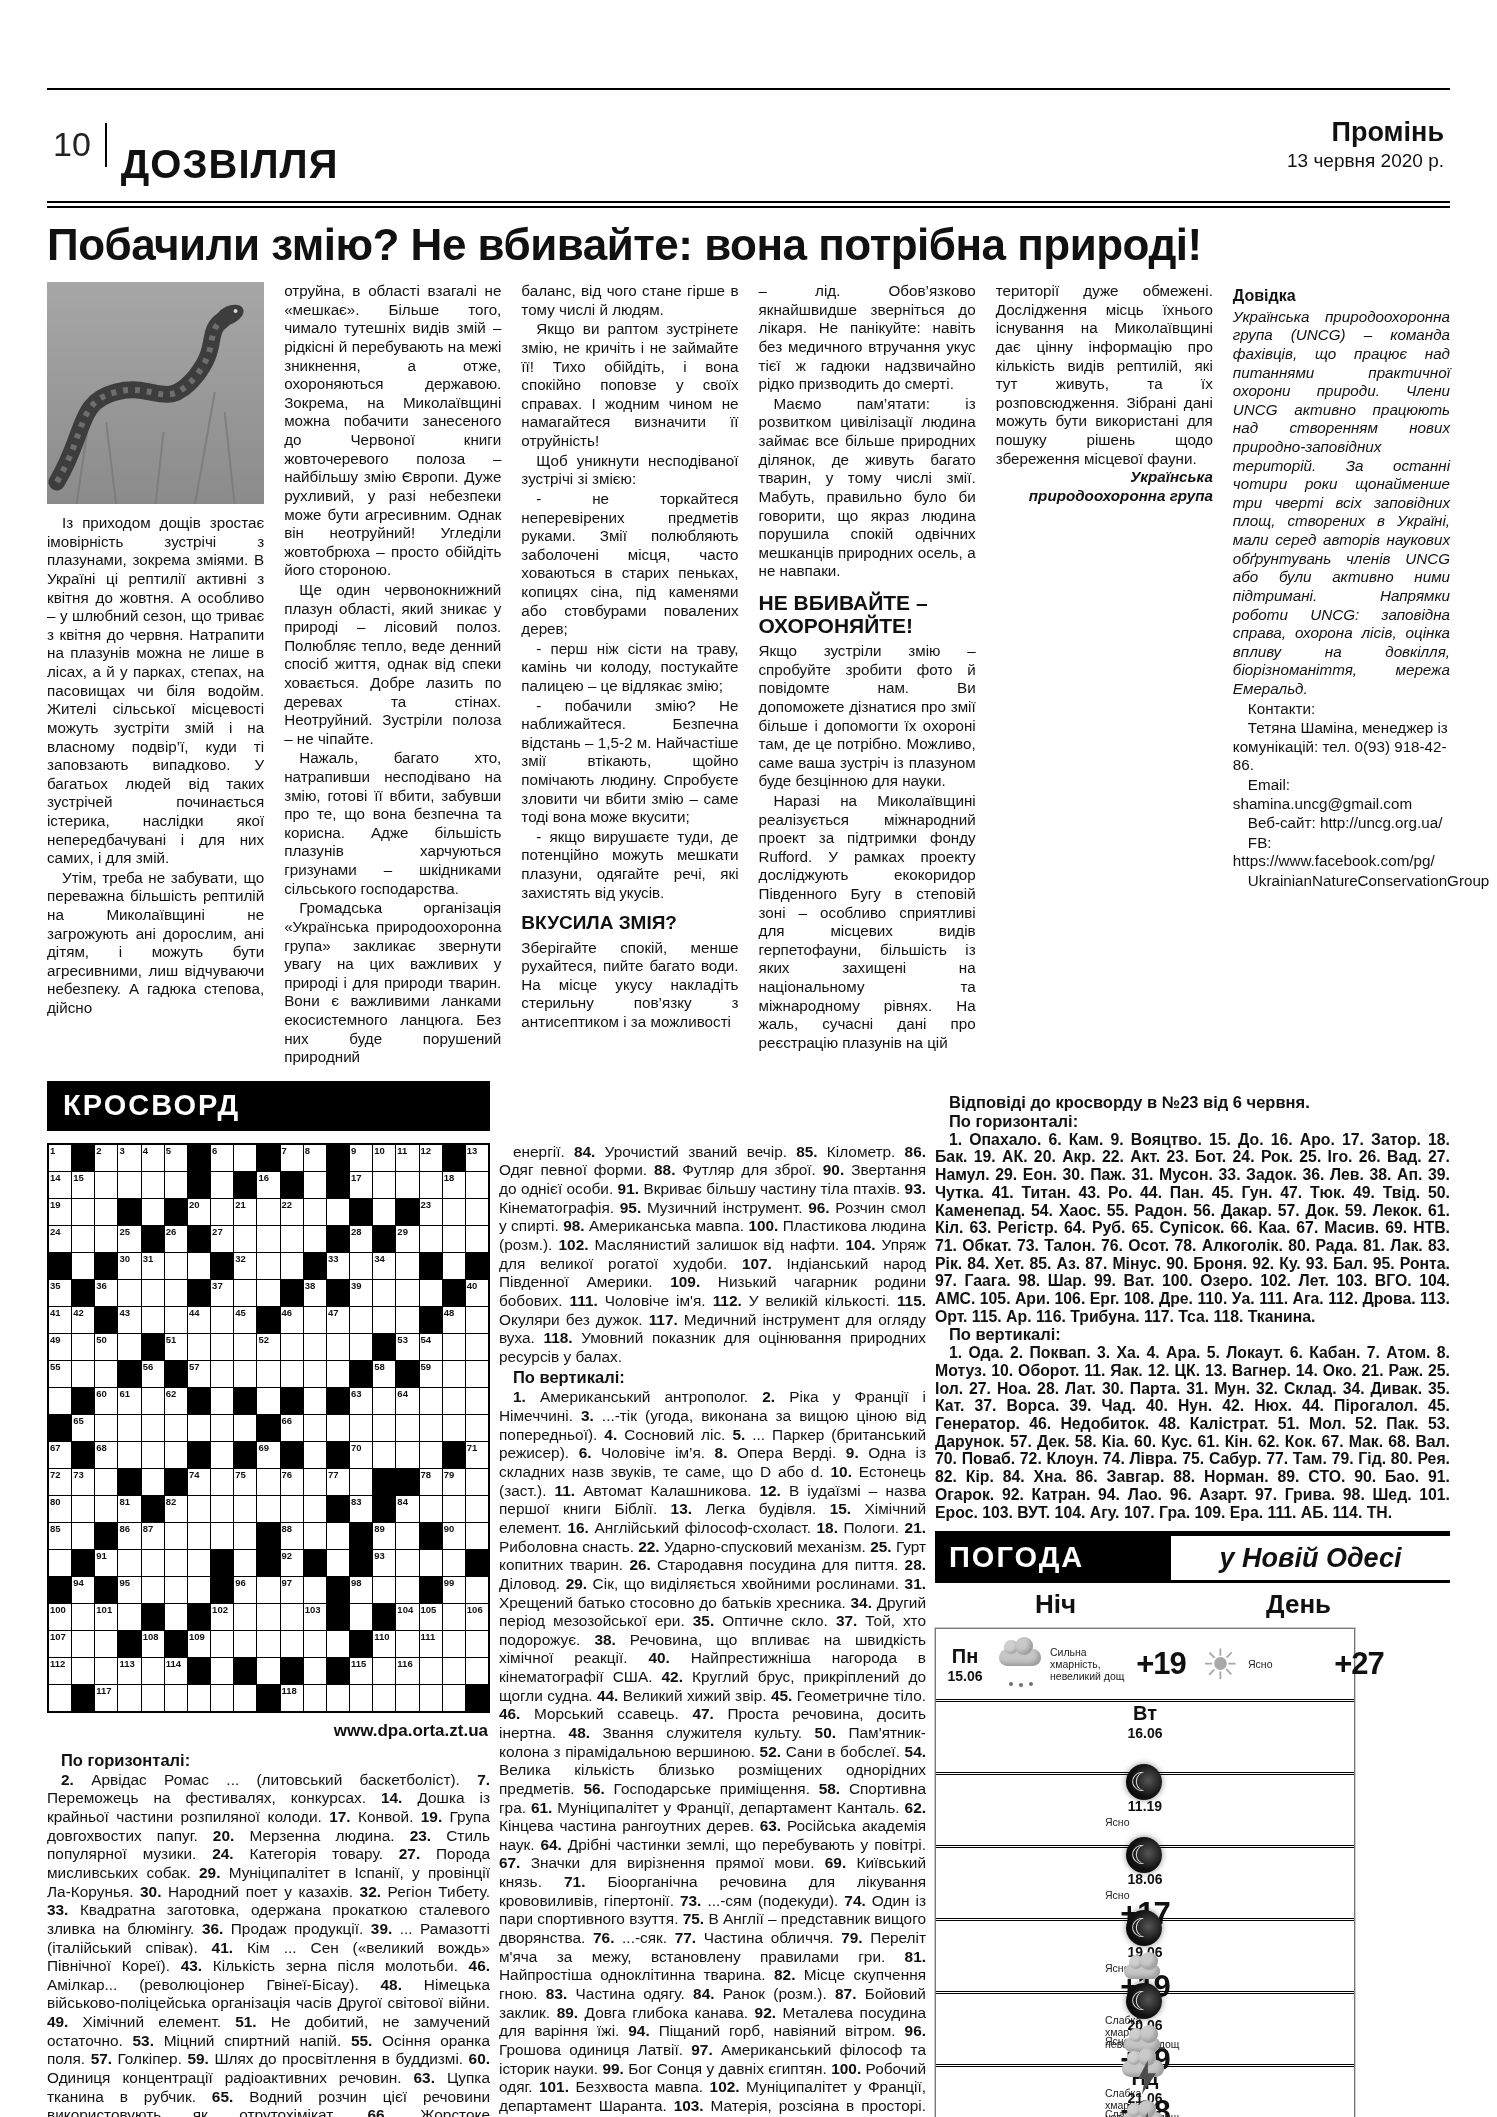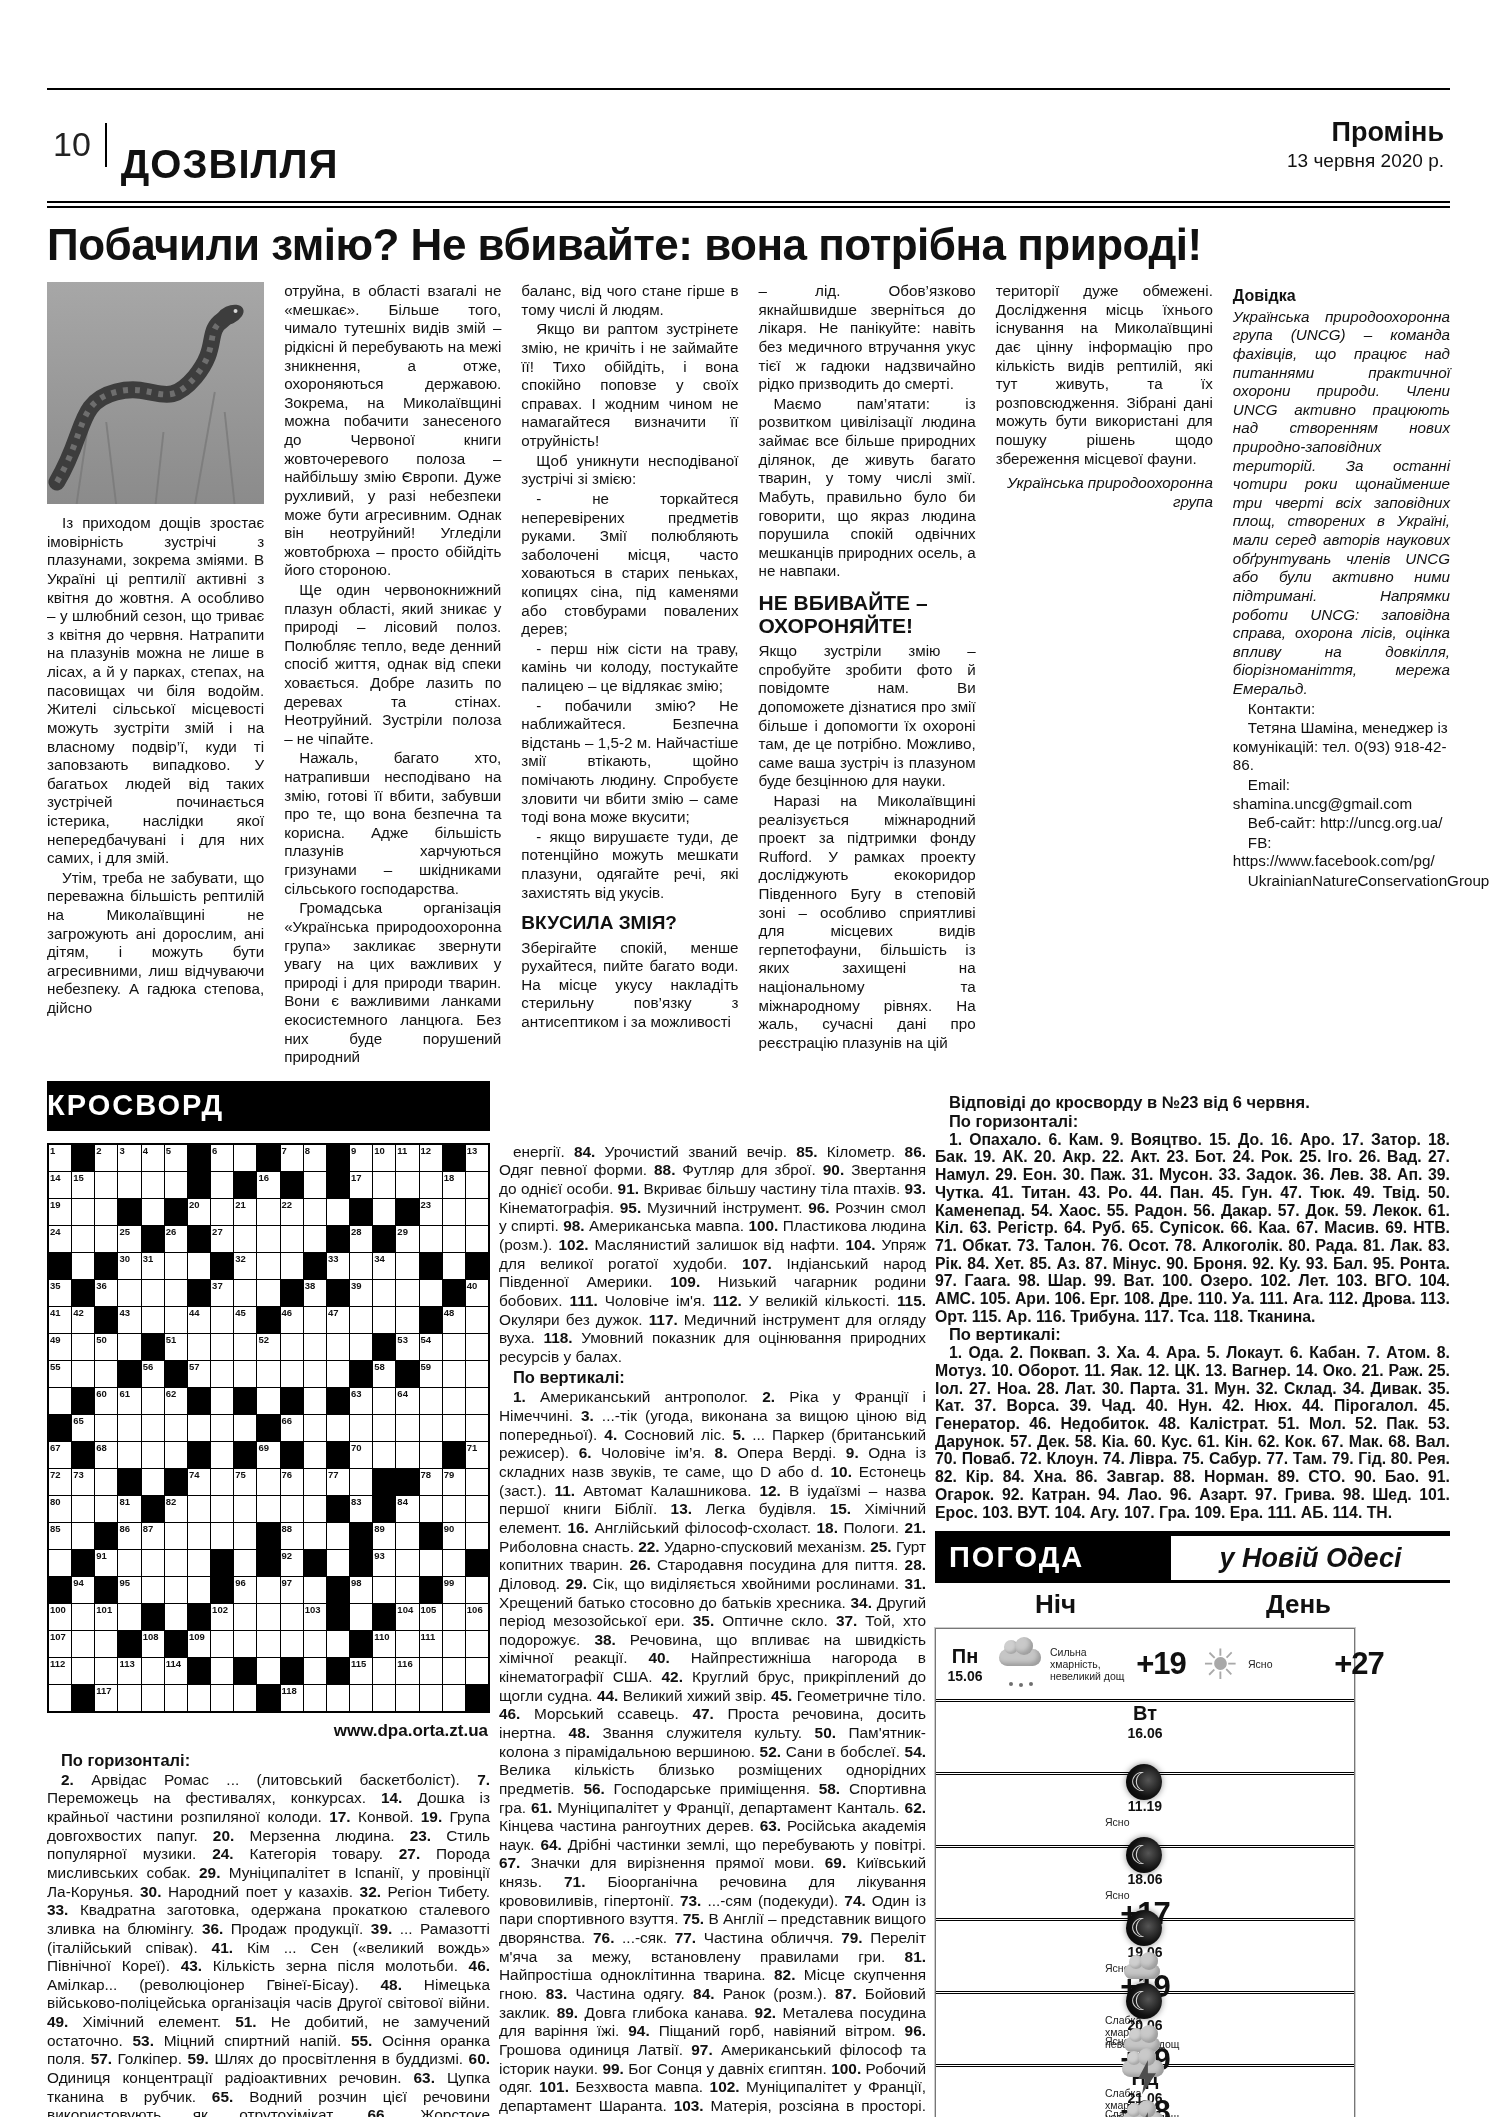--- a/index.html
+++ b/index.html
@@ -35,32 +35,32 @@
   
   .article{display:flex;gap:20px;}
   .article .col{flex:1 1 0;min-width:0;font-size:15.2px;line-height:1.225;text-align:justify;}
   .article .col p{margin:0;text-indent:15px;}
   .article .col p.cont{text-indent:0;}
   .article .col p + p{margin-top:1px;}
   .photo-wrap{width:100%;height:222px;margin-bottom:10px;background:#9a9a9a;overflow:hidden;}
   .photo-wrap svg{display:block;width:100%;height:100%;}
   .art-h{font-size:19px;font-weight:800;margin:9px 0 4px 0;text-align:left;}
   .art-H{font-size:21px;font-weight:800;margin:10px 0 5px 0;line-height:1.1;text-align:left;}
-  .sig{font-style:italic;font-weight:400;text-align:right;margin-top:6px;font-size:15.2px;}
+  .sig{font-style:italic;font-weight:700;text-align:right;font-size:15.2px;}
   .ref-h{font-weight:800;font-size:16px;margin:4px 0 2px 0;text-align:left;}
   .pi{font-style:italic;}
   .contact{margin:0;text-indent:0;text-align:left;}
   
   .lower{display:flex;justify-content:space-between;margin-top:14px;}
   .cw-zone{width:443px;flex:0 0 443px;}
   .mid-zone{width:427px;flex:0 0 427px;margin-top:62px;}
   .right-zone{width:515px;flex:0 0 515px;margin-top:12px;}
   .cw-bar{
     background:#000;color:#fff;height:50px;display:flex;align-items:center;
-    font-size:29px;font-weight:800;letter-spacing:2px;
+    padding-left:16px;font-size:29px;font-weight:800;letter-spacing:2px;
   }
   
   .cw-grid{
     margin-top:12px;
     display:grid;grid-template-columns:repeat(19,1fr);grid-auto-rows:26px;
     border:2px solid #000;background:#000;gap:1px;
   }
   .cwc{background:#fff;position:relative;}
   .cwc.b{background:#000;}
   .cwc .n{position:absolute;top:0;left:1px;font-size:9.5px;font-weight:700;line-height:11px;}

